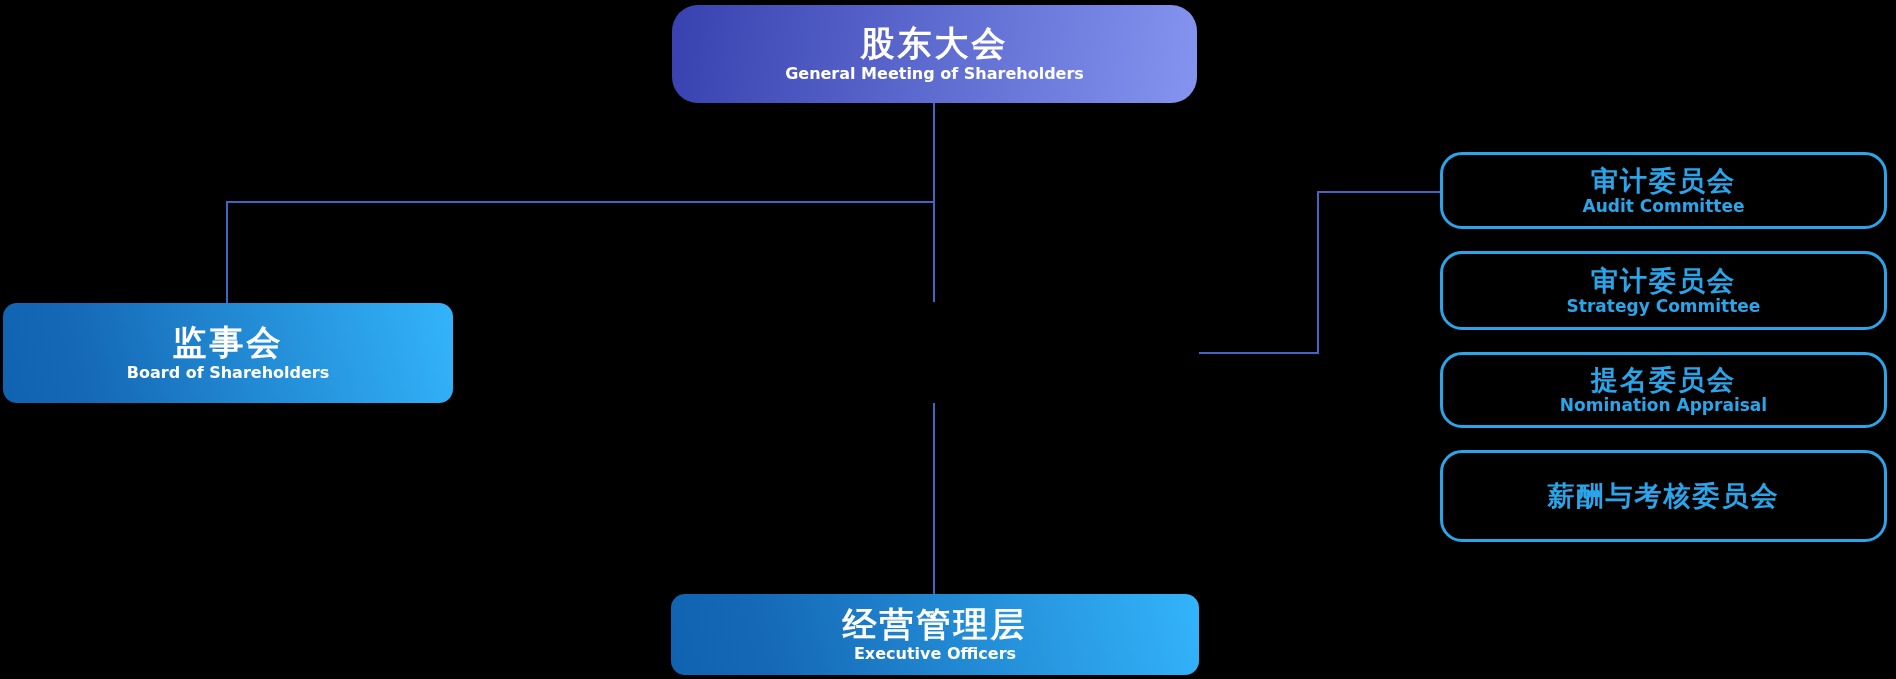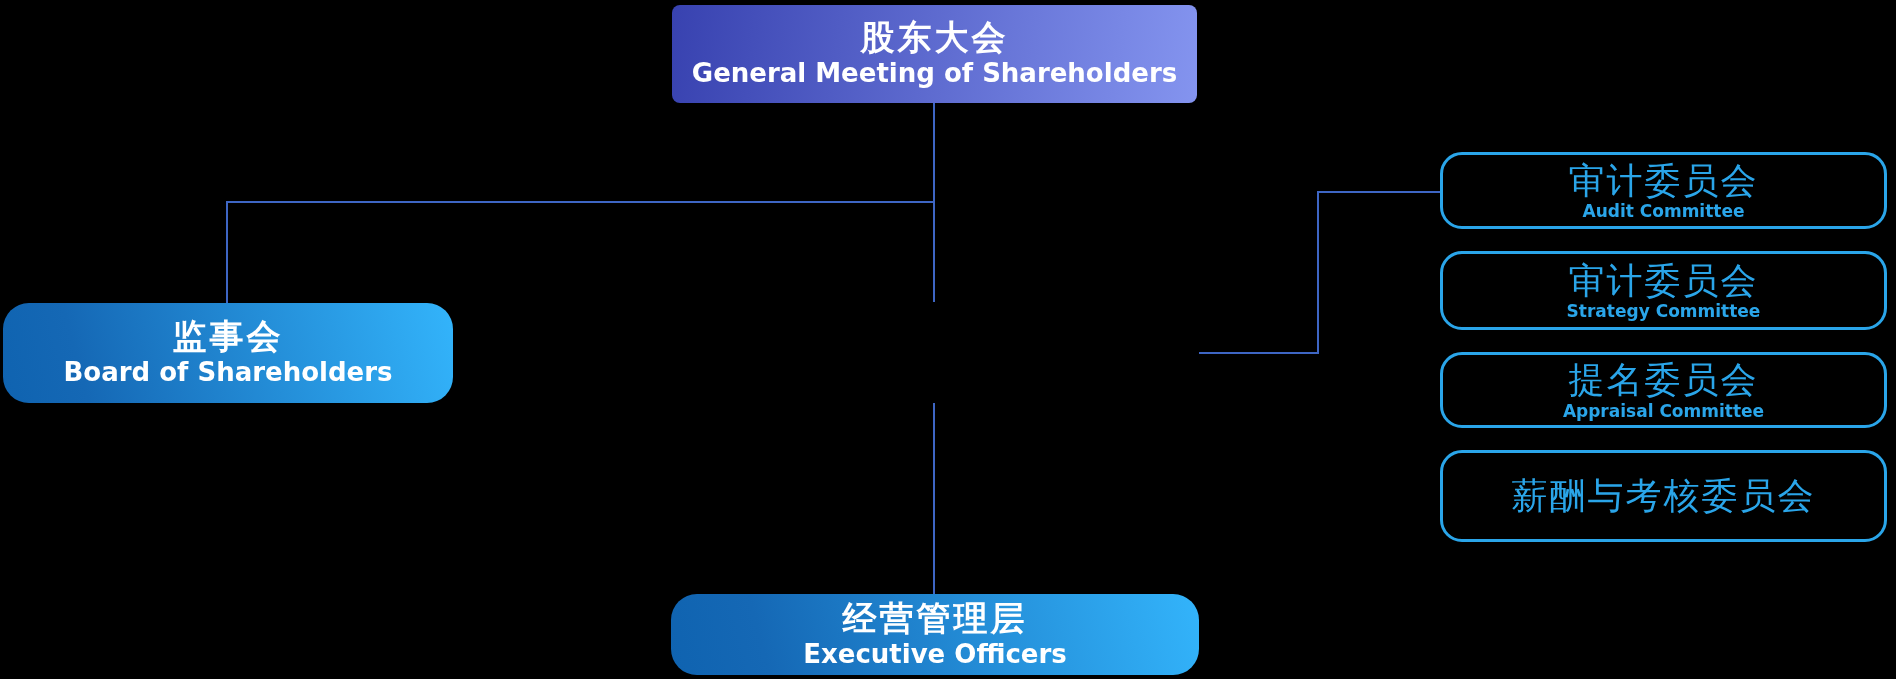--- a/index.html
+++ b/index.html
@@ -26,50 +26,50 @@
   }
   .node .zh {
     color: #ffffff;
     font-size: 34px;
     font-weight: 700;
     letter-spacing: 3px;
     line-height: 1.15;
   }
   .node .en {
     color: #ffffff;
-    font-size: 26px;
+    font-size: 16px;
     font-weight: 700;
     line-height: 1.25;
   }
   .grad-purple {
     background: linear-gradient(97deg, #3842b0 0%, #8494ef 100%);
-    border-radius: 8px;
+    border-radius: 26px;
   }
   .grad-blue {
     background: linear-gradient(75deg, #0f63b0 0%, #1568b5 18%, #33b4fb 100%);
-    border-radius: 26px;
+    border-radius: 14px;
   }
   
   .n-shareholders { left: 672px; top: 5px;   width: 525px; height: 98px; }
   .n-supervisors  { left: 3px;   top: 303px; width: 450px; height: 100px; }
   .n-directors    { left: 671px; top: 302px; width: 528px; height: 101px; }
   .n-executives   { left: 671px; top: 594px; width: 528px; height: 81px; }
   
   .committee {
     position: absolute;
     left: 1440px;
     width: 447px;
     border: 3px solid #2aa5e9;
     border-radius: 22px;
     background: transparent;
   }
   .committee .zh {
     color: #2aa5e9;
-    font-size: 36px;
-    font-weight: 400;
+    font-size: 27px;
+    font-weight: 700;
     letter-spacing: 2px;
     line-height: 1.15;
   }
   .committee .en {
     color: #2aa5e9;
     font-size: 17px;
     font-weight: 600;
     line-height: 1.2;
     text-align: right;
   }
@@ -124,20 +124,20 @@
     <div class="en">Audit Committee</div>
   </div>
 
   <div class="node committee c-strategy">
     <div class="zh">审计委员会</div>
     <div class="en">Strategy Committee</div>
   </div>
 
   <div class="node committee c-nomination">
     <div class="zh">提名委员会</div>
-    <div class="en">Appraisal Committee</div>
+    <div class="en">Nomination Appraisal</div>
   </div>
 
   <div class="node committee c-remuneration">
     <div class="zh">薪酬与考核委员会</div>
   </div>
 
 </div>
 
 </body></html>

